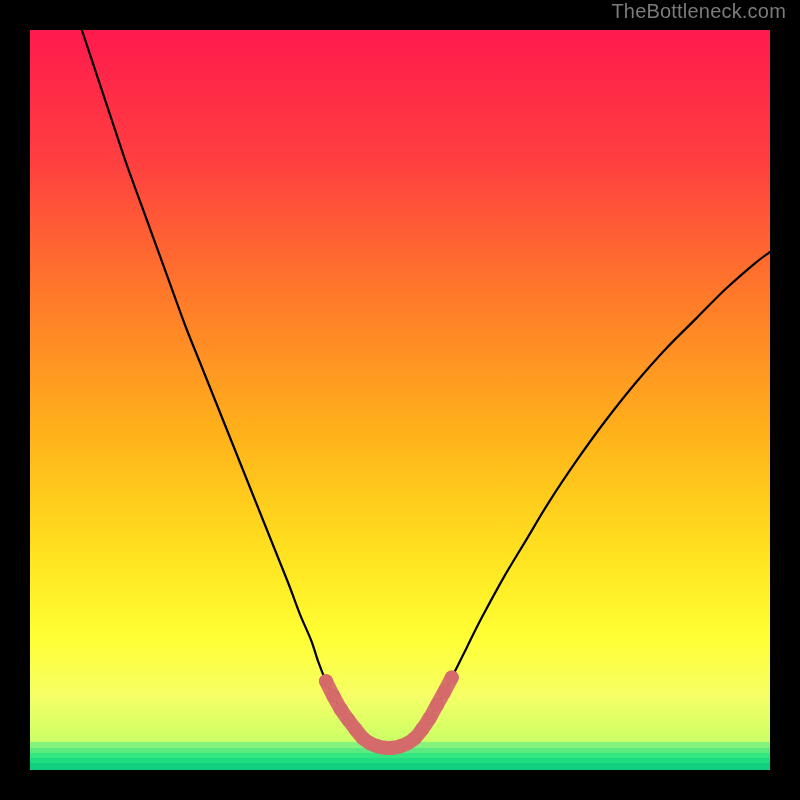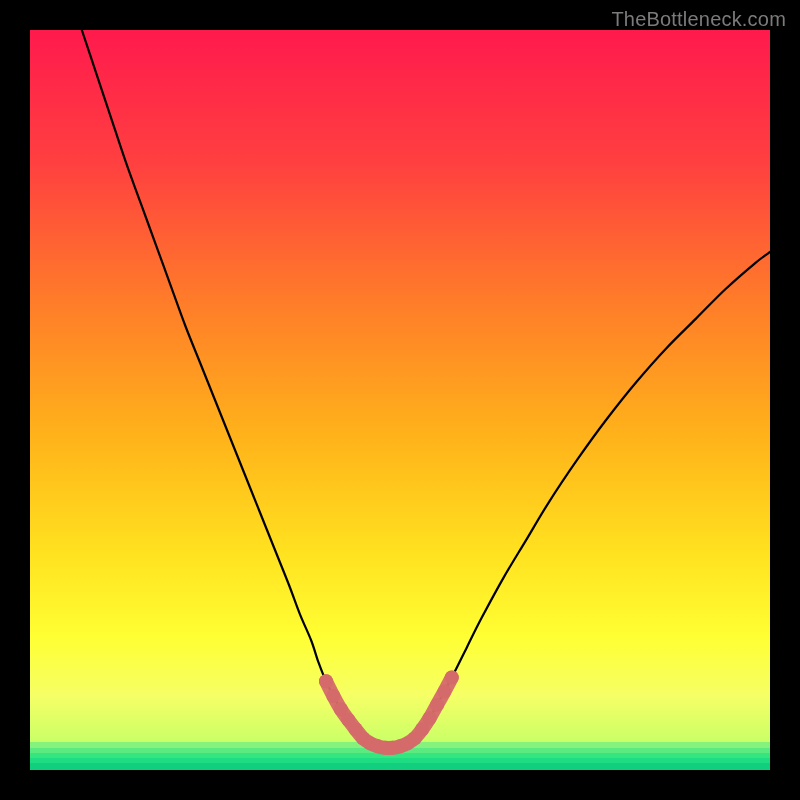--- a/index.html
+++ b/index.html
@@ -33,21 +33,21 @@
     inset: 0;
   }
   .green-strip {
     position: absolute;
     left: 0;
     right: 0;
     bottom: 0;
   }
   .watermark {
     position: absolute;
-    top: 8px;
+    top: 0;
     right: 14px;
     color: #7b7b7b;
     font-size: 20px;
     letter-spacing: 0.2px;
     user-select: none;
   }
 </style>
 </head>
 <body>
 

